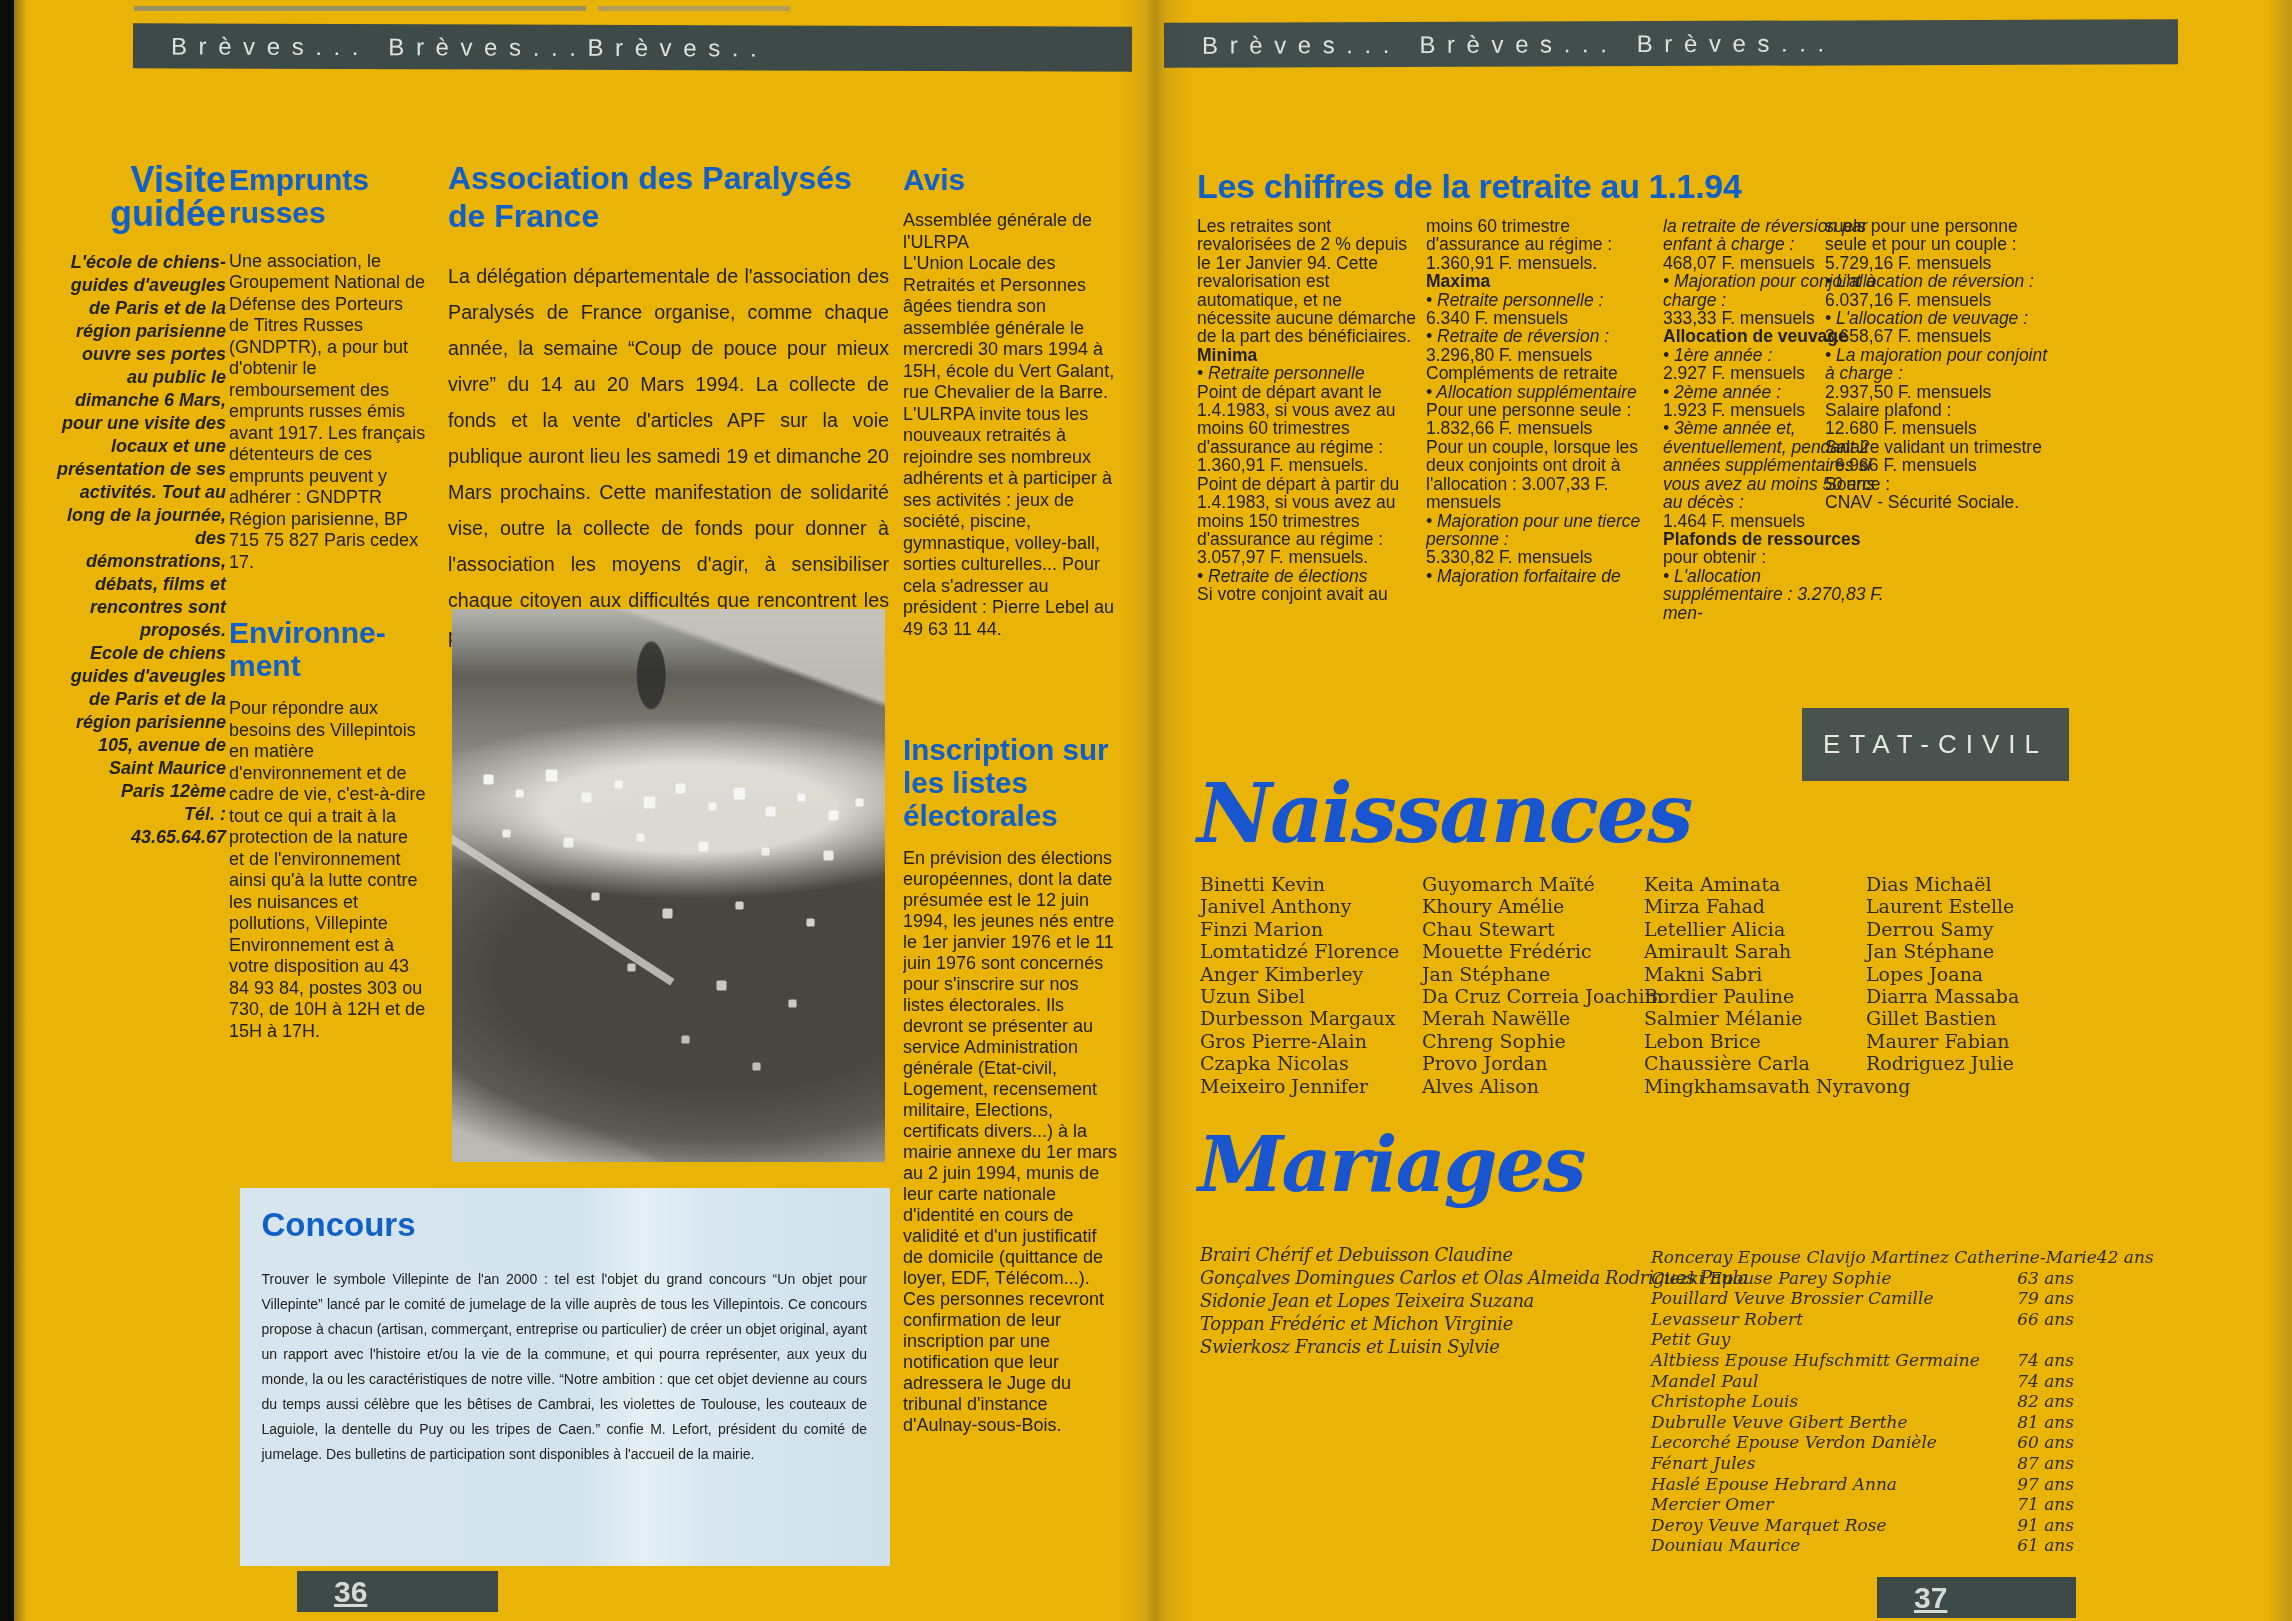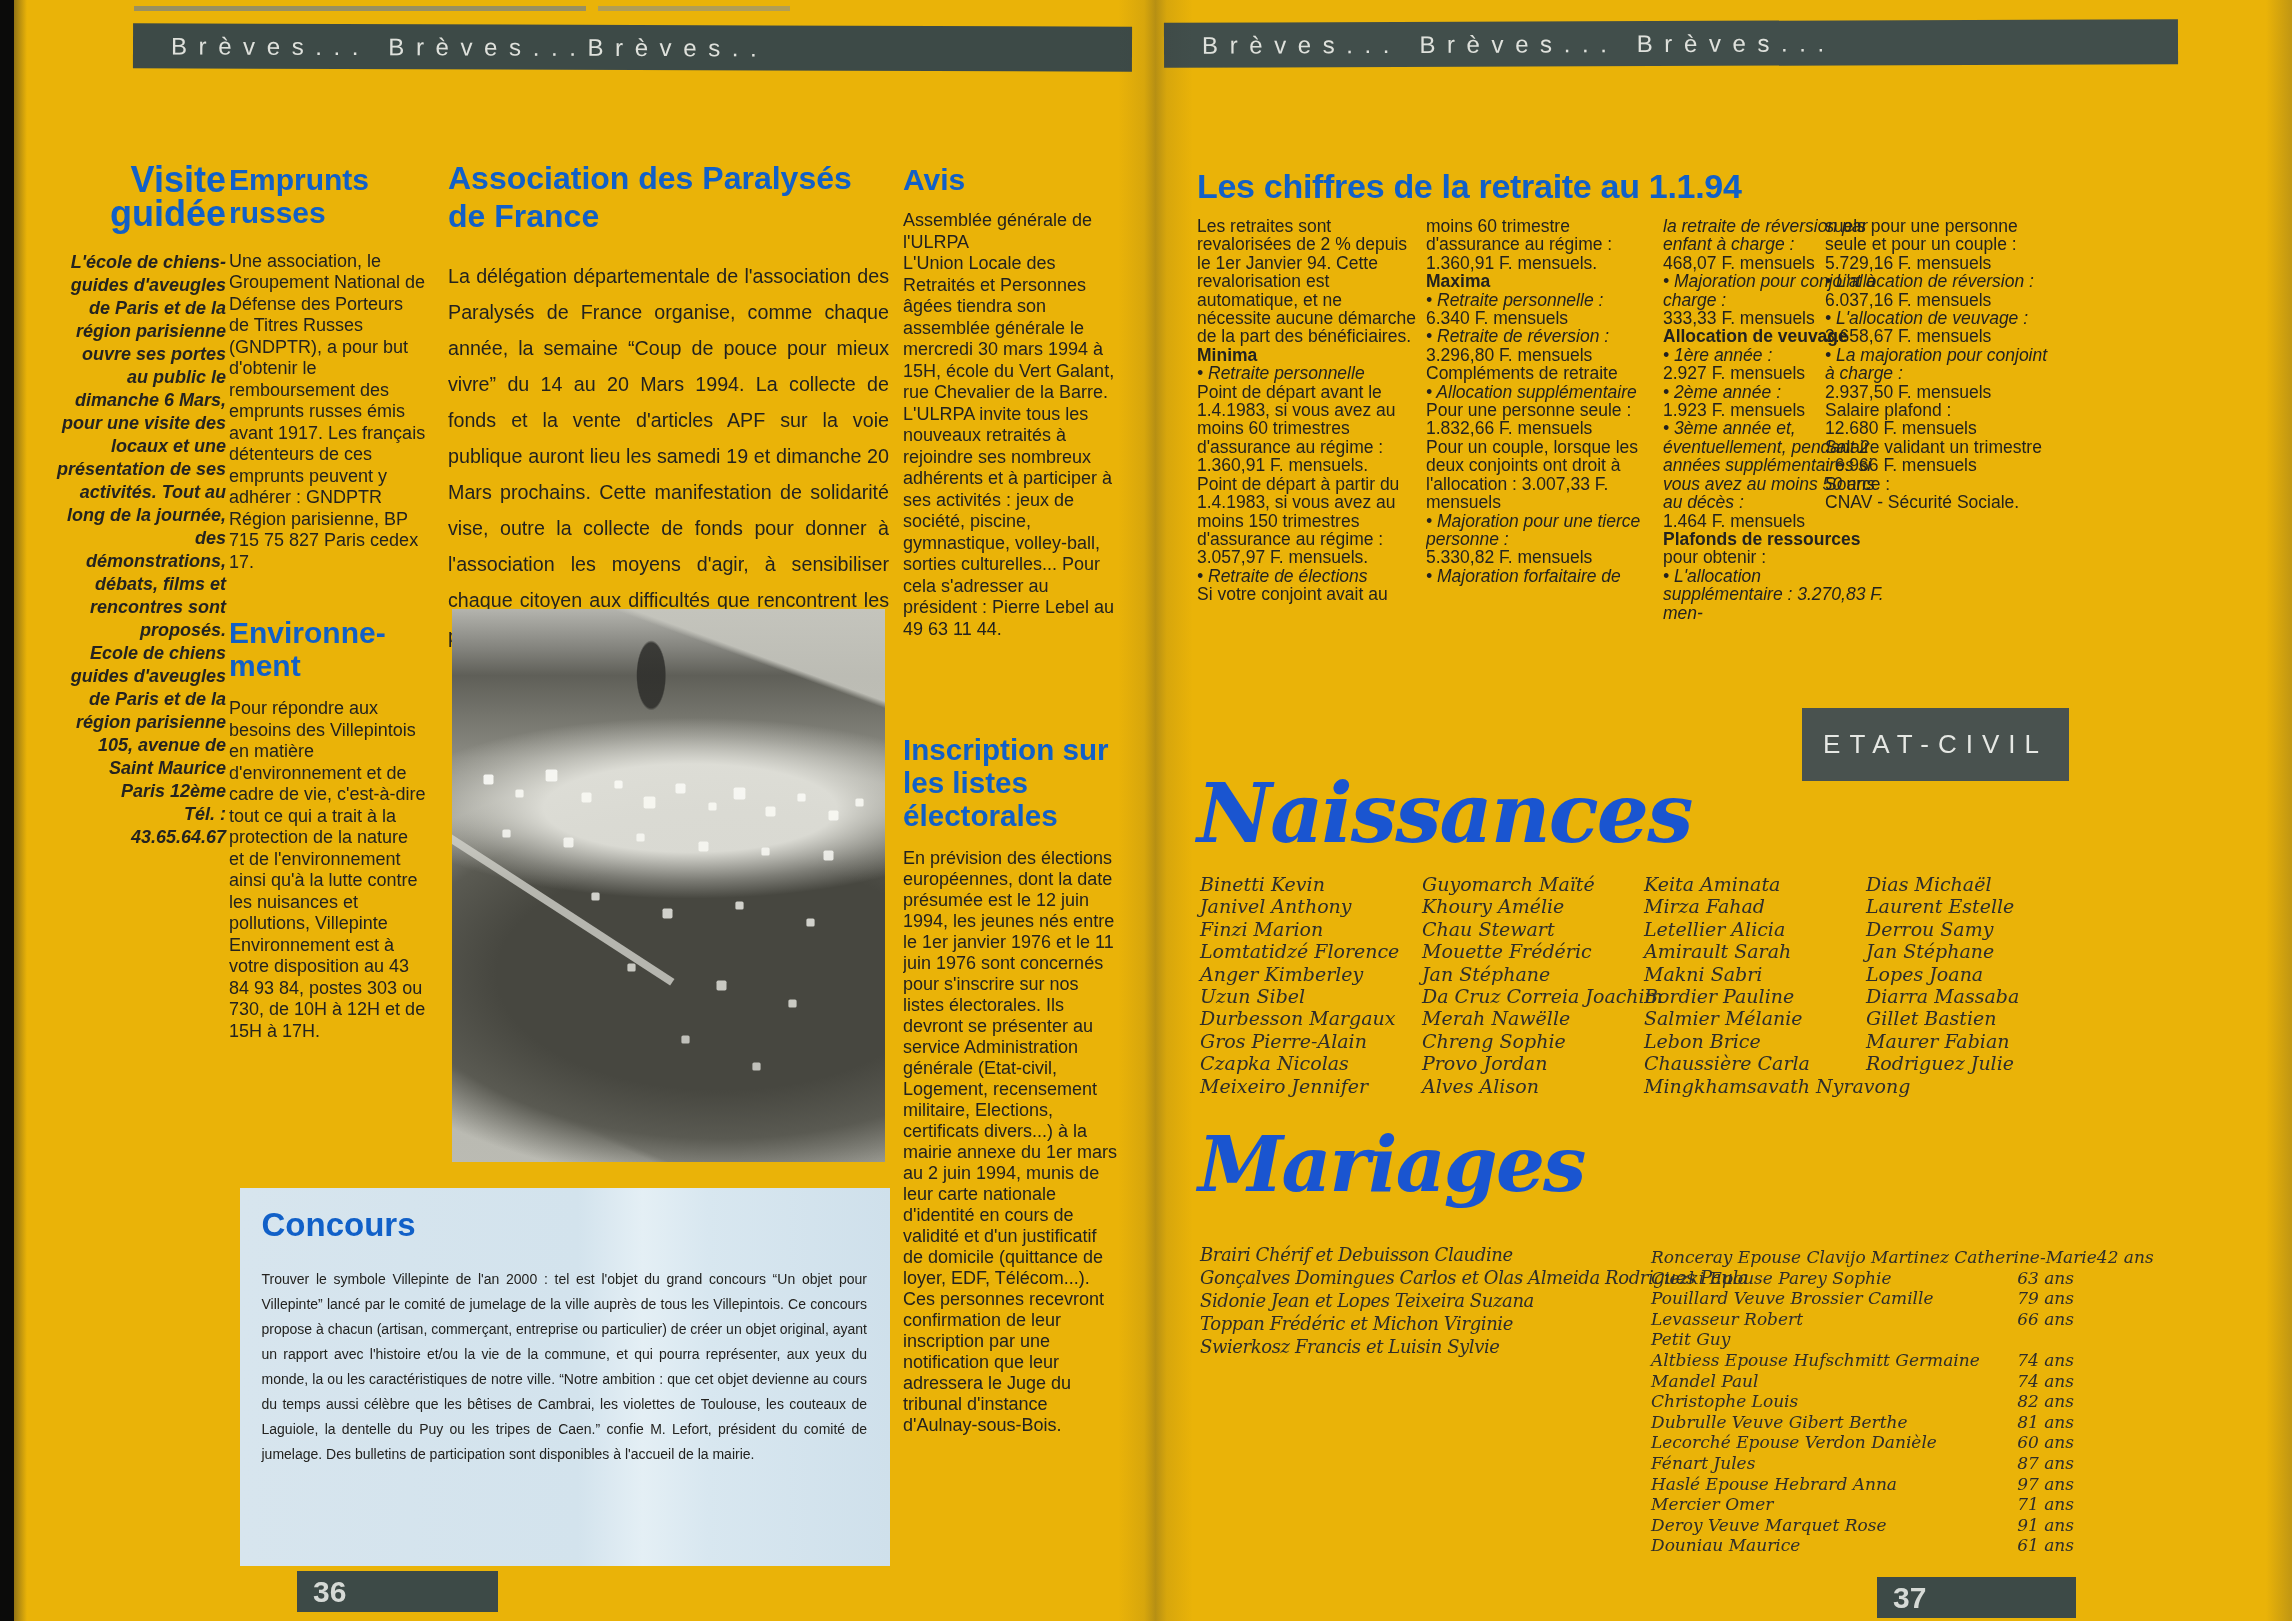--- a/index.html
+++ b/index.html
@@ -75,21 +75,21 @@
   .inscr h2{font-size:29.6px;line-height:33px;}
   .inscr .body{margin-top:16px;font-size:18px;line-height:21px;max-height:725px;overflow:hidden;}
 
   .concours{position:absolute;left:240px;top:1188px;width:650px;height:378px;
     background:linear-gradient(90deg,#d7e5ee 0%,#d3e3ed 52%,#e4eff5 62%,#d8e7f0 72%,#cfe0eb 100%);}
   .concours h2{font-size:33px;margin:18px 0 0 21.5px;}
   .concours .body{margin:23px 23px 0 21.5px;font-size:14px;line-height:25px;text-align:justify;}
 
   .pagenum{position:absolute;height:41px;background:#3d4a47;color:#d6dad6;font-size:30px;
            font-weight:bold;line-height:41px;}
-  .pagenum span{padding-left:16px;}
+  .pagenum span{padding-left:37px;text-decoration:underline;}
   .pn36{left:297px;top:1571px;width:201px;}
   .pn37{left:1877px;top:1569px;width:199px;margin-top:8px;}
 
   
   .retraite-title{position:absolute;left:1197px;top:167px;width:905px;font-size:34px;letter-spacing:-0.3px;}
   .rcol{position:absolute;top:217px;font-size:17.5px;line-height:18.4px;height:466px;overflow:hidden;}
   .rc1{left:1197px;width:222px;}
   .rc2{left:1426px;width:226px;}
   .rc3{left:1663px;width:222px;}
   .rc4{left:1825px;width:226px;}
@@ -98,21 +98,21 @@
   .line-i{font-style:italic;}
 
   .etatcivil{position:absolute;left:1802px;top:708px;width:267px;height:73px;background:#49524f;
              color:#e6e8e4;font-size:26px;letter-spacing:9px;display:flex;align-items:center;justify-content:center;}
 
   .script-title{position:absolute;font-family:"DejaVu Serif",serif;font-style:italic;font-weight:bold;color:#1a55d0;}
   .naiss-title{left:1197px;top:768px;font-size:82px;line-height:90px;letter-spacing:-1.8px;}
   .mar-title{left:1198px;top:1121px;font-size:77px;line-height:86px;letter-spacing:-1.8px;}
   .dec-title{left:1651px;top:1121px;font-size:77px;line-height:86px;letter-spacing:-1.8px;}
 
-  .ncol{position:absolute;top:873px;width:220px;font-family:"DejaVu Serif",serif;font-style:italic;
+  .ncol{position:absolute;top:873px;width:220px;font-family:"DejaVu Serif",serif;
         font-size:19px;line-height:22.4px;color:#2e2d2a;white-space:nowrap;}
   .nc1{left:1200px;} .nc2{left:1422px;} .nc3{left:1644px;} .nc4{left:1866px;}
 
   .marlist{position:absolute;left:1200px;top:1243px;font-family:"DejaVu Serif",serif;font-style:italic;
            font-size:18px;line-height:23px;letter-spacing:-0.4px;color:#2e2d2a;white-space:nowrap;}
 
   .declist{position:absolute;left:1651px;top:1247px;width:423px;font-family:"DejaVu Serif",serif;
            font-style:italic;font-size:17px;line-height:20.6px;color:#2e2d2a;}
   .row{display:flex;justify-content:space-between;}
   .row-name{white-space:nowrap;}

